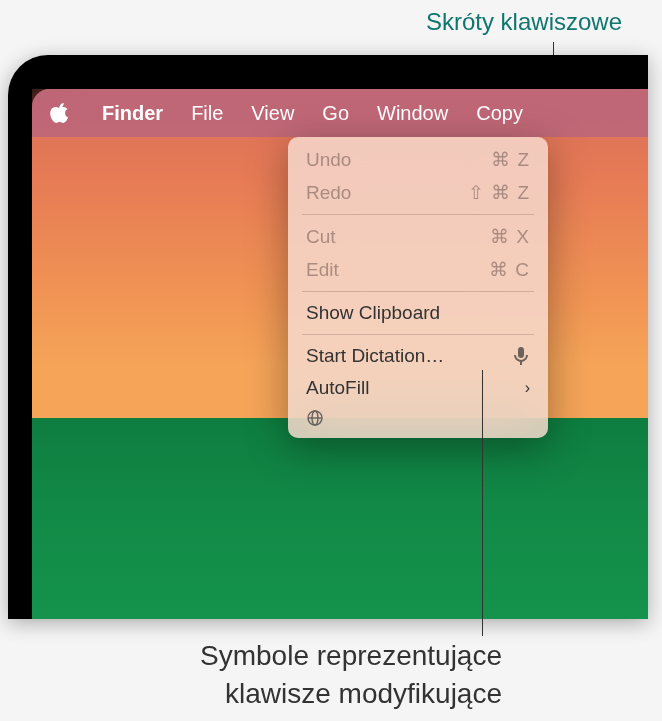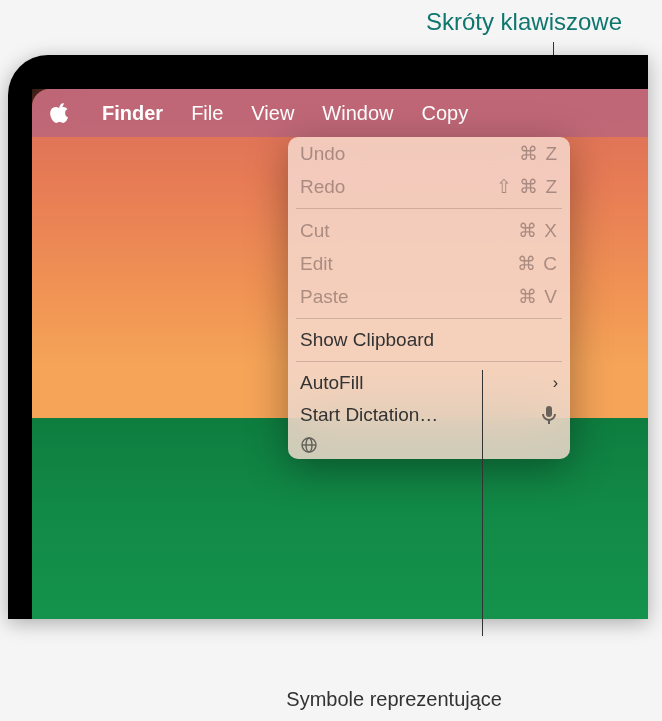--- a/index.html
+++ b/index.html
@@ -87,24 +87,25 @@
       cursor: default;
     }
     .menu-item.app-name { font-weight: 700; }
     .menu-item.active {
       background: rgba(255,255,255,0.22);
     }
     .dropdown {
       position: absolute;
       top: 48px;
       left: 256px;
-      width: 282px;
+      width: 260px;
       background: rgba(245, 220, 210, 0.82);
       backdrop-filter: blur(30px);
       border-radius: 10px;
+      padding: 6px;
       box-shadow: 0 10px 40px rgba(0,0,0,0.35);
     }
     .menu-row {
       display: flex;
       justify-content: space-between;
       align-items: center;
       padding: 5px 12px;
       font-size: 19px;
       color: #333;
       border-radius: 6px;
@@ -137,21 +138,21 @@
       top: 370px;
       left: 482px;
       width: 1px;
       height: 266px;
       background: #333;
     }
     .callout-bottom {
       position: absolute;
       bottom: 8px;
       right: 160px;
-      font-size: 20px;
+      font-size: 28px;
       color: #333;
       text-align: right;
       line-height: 1.35;
     }
   </style>
 </head>
 <body>
 
 <div class="callout-top">Skróty klawiszowe</div>
 <div class="callout-line-top"></div>
@@ -159,20 +160,21 @@
 <div class="screenshot-frame">
   <div class="screen-inner">
     <div class="desktop-bg"></div>
     <div class="menubar">
       <svg class="apple-logo" viewBox="0 0 170 170">
         <path d="M150.5 130.6c-2.7 6.2-5.9 11.9-9.7 17.1-5.2 7.1-9.4 12-12.6 14.7-5 4.4-10.4 6.7-16.1 6.8-4.1 0-9.1-1.2-14.8-3.6-5.7-2.4-11-3.6-15.8-3.6-5 0-10.4 1.2-16.2 3.6-5.8 2.4-10.5 3.6-14.1 3.8-5.5.2-11-2.1-16.5-7-3.5-2.9-7.9-8-13.2-15.3-5.7-7.8-10.4-16.8-14.1-27.1C3.5 108.9 1.5 98.1 1.5 87.6c0-12 2.6-22.3 7.8-31 4.1-6.9 9.5-12.4 16.3-16.4 6.8-4 14.1-6 22.1-6.2 4.4 0 10.1 1.4 17.2 4 7.1 2.7 11.6 4 13.6 4 1.5 0 6.6-1.6 15.2-4.7 8.1-2.9 15-4.1 20.6-3.6 15.2 1.2 26.6 7.2 34.2 18-13.6 8.2-20.3 19.8-20.2 34.5.1 11.5 4.3 21.1 12.5 28.7 3.7 3.5 7.9 6.2 12.5 8.2-1 2.9-2.1 5.7-3.2 8.3zM116.5 4.1c0 9-3.3 17.3-9.8 25.1-7.9 9.2-17.4 14.5-27.7 13.7-.1-1.1-.2-2.2-.2-3.4 0-8.6 3.7-17.8 10.4-25.3 3.3-3.8 7.5-7 12.6-9.5C107 2.1 111.8.7 116.3.4c.1 1.2.2 2.5.2 3.7z"></path>
       </svg>
       <span class="menu-item app-name">Finder</span>
       <span class="menu-item">File</span>
       <span class="menu-item">View</span>
+      <span class="menu-item">Go</span>
       <span class="menu-item">Window</span>
       <span class="menu-item">Copy</span>
     </div>
 
     <div class="dropdown">
       <div class="menu-row disabled">
         <span>Undo</span>
         <span class="shortcut">⌘ Z</span>
       </div>
       <div class="menu-row disabled">
@@ -181,51 +183,48 @@
       </div>
       <div class="menu-sep"></div>
       <div class="menu-row disabled">
         <span>Cut</span>
         <span class="shortcut">⌘ X</span>
       </div>
       <div class="menu-row disabled">
         <span>Edit</span>
         <span class="shortcut">⌘ C</span>
       </div>
-      <div class="menu-row disabled">
-        <span>Paste</span>
-        <span class="shortcut">⌘ V</span>
-      </div>
       <div class="menu-sep"></div>
       <div class="menu-row">
         <span>Show Clipboard</span>
         <span class="shortcut"></span>
       </div>
       <div class="menu-sep"></div>
-      <div class="menu-row">
-        <span>AutoFill</span>
-        <span class="submenu-arrow">›</span>
-      </div>
       <div class="menu-row">
         <span>Start Dictation…</span>
         <span class="mic-icon">
           <svg width="14" height="18" viewBox="0 0 14 18">
               <path fill="currentColor" d="M7 11a3 3 0 0 0 3-3V3a3 3 0 0 0-6 0v5a3 3 0 0 0 3 3zm5-3a5 5 0 0 1-10 0H0a7 7 0 0 0 6 6.9V18h2v-3.1A7 7 0 0 0 14 8h-2z"></path>
             </svg>
         </span>
+      </div>
+      <div class="menu-row">
+        <span>AutoFill</span>
+        <span class="submenu-arrow">›</span>
       </div>
       <div class="menu-row">
         <span class="globe-icon">
           <svg width="16" height="16" viewBox="0 0 16 16">
               <circle cx="8" cy="8" r="7" fill="none" stroke="currentColor" stroke-width="1.4"></circle>
               <ellipse cx="8" cy="8" rx="3" ry="7" fill="none" stroke="currentColor" stroke-width="1.4"></ellipse>
               <line x1="1" y1="8" x2="15" y2="8" stroke="currentColor" stroke-width="1.4"></line>
             </svg>
         </span>
       </div>
     </div>
   </div>
 </div>
 
 <div class="callout-line-bottom"></div>
 <div class="callout-bottom">
   <div>Symbole reprezentujące</div>
+  <div>klawisze modyfikujące</div>
 </div>
 
 </body></html>

